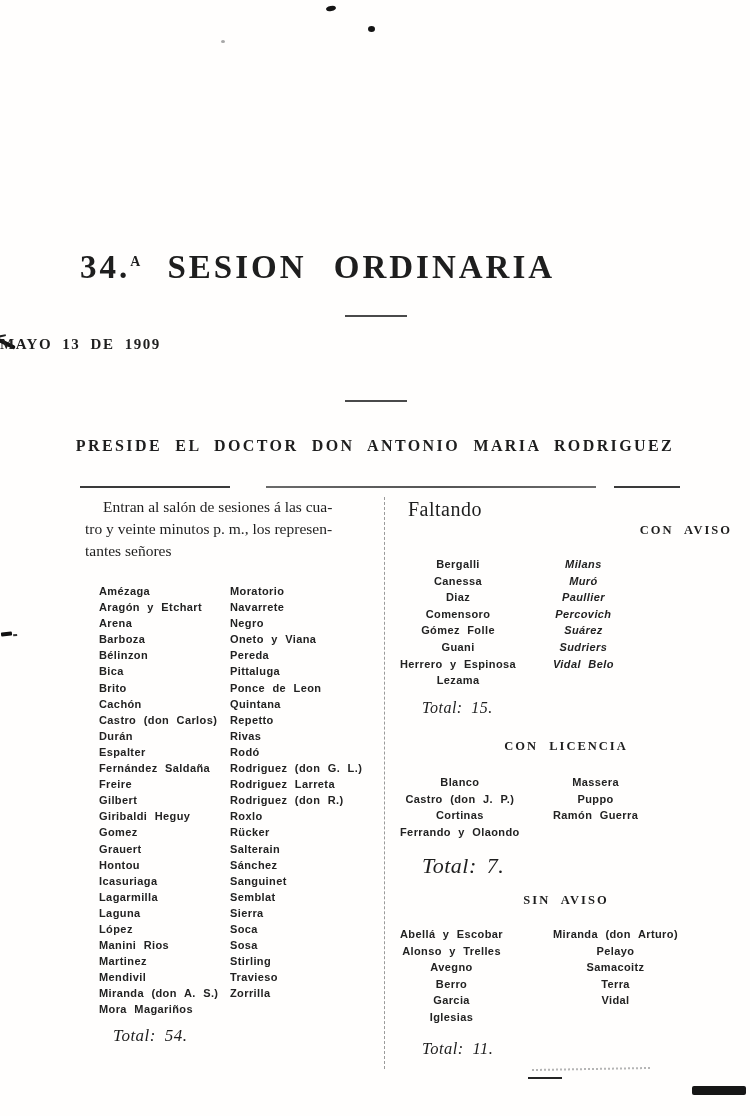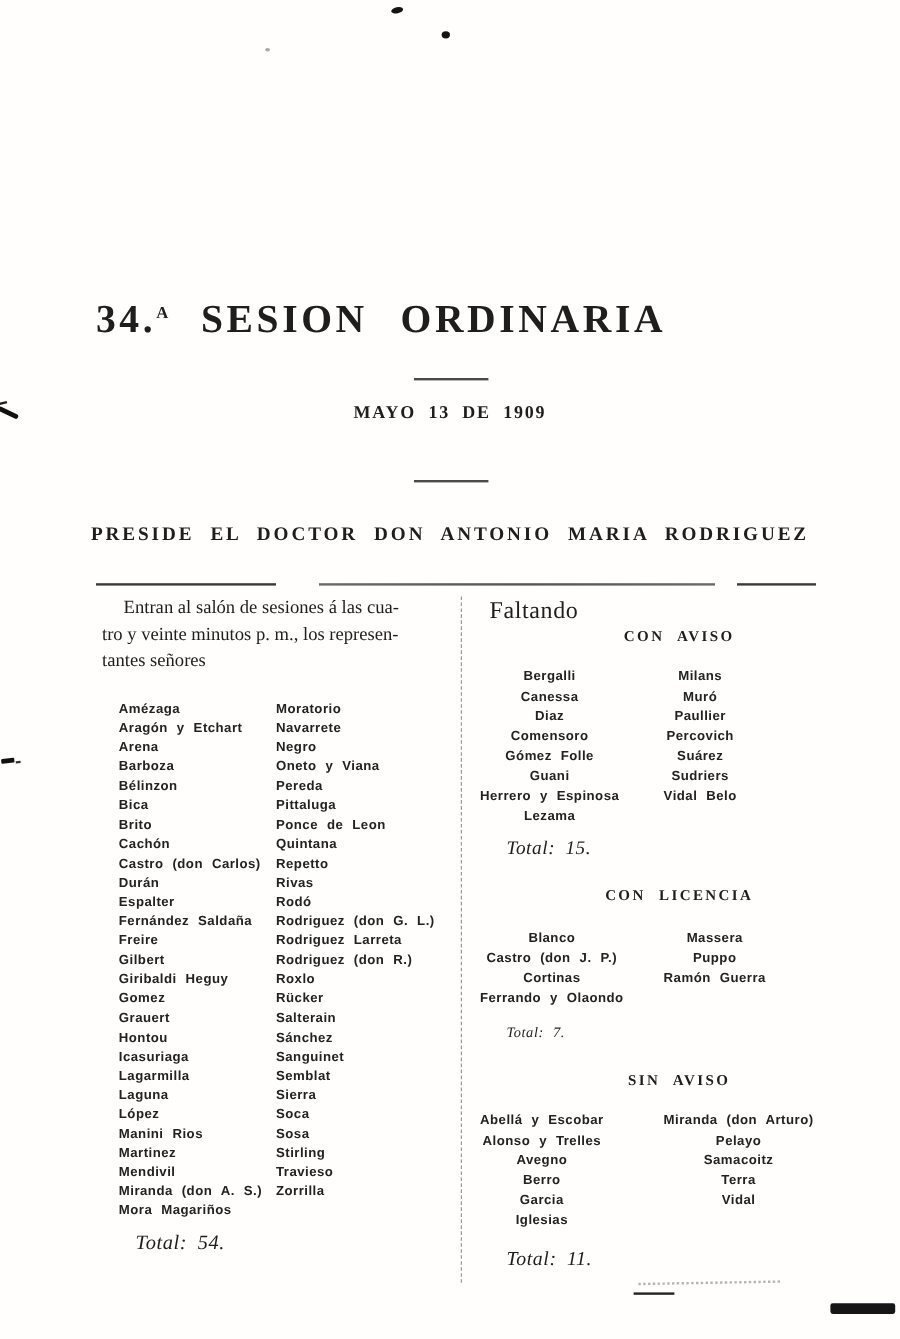--- a/index.html
+++ b/index.html
@@ -12,21 +12,21 @@
   .title{
     position:absolute;top:249px;left:0;width:635px;text-align:center;
     font-size:33px;font-weight:bold;letter-spacing:3px;word-spacing:16px;
     white-space:nowrap;
   }
   .title sup{font-size:0.42em;vertical-align:super;letter-spacing:0;}
   .rule-small{position:absolute;left:345px;width:62px;height:0;border-top:2px solid #4a4a4a;}
   .rule-1{top:315px;}
   .rule-2{top:400px;}
   .date-line{
-    position:absolute;top:336px;left:0;width:750px;text-align:center;
+    position:absolute;top:336px;left:0;width:750px;
     font-size:15px;font-weight:bold;letter-spacing:1.5px;word-spacing:5px;
   }
   .presides{
     position:absolute;top:437px;left:0;width:750px;text-align:center;
     font-size:16px;font-weight:bold;letter-spacing:2.4px;word-spacing:7px;
     white-space:nowrap;
   }
   .rule-full{
     position:absolute;top:486px;left:80px;width:600px;height:2px;
     background:linear-gradient(90deg,#3a3a3a 0%,#3a3a3a 25%,rgba(0,0,0,0) 25%,rgba(0,0,0,0) 31%,
@@ -44,29 +44,29 @@
   .sec .name{height:16.6px;text-align:center;}
   .names-a{position:absolute;left:99px;top:585px;}
   .names-b{position:absolute;left:230px;top:585px;}
   .total{position:absolute;font-size:17px;letter-spacing:0.5px;word-spacing:4px;font-style:italic;}
   .total-att{left:113px;top:1026px;}
   .faltando{position:absolute;left:408px;top:498px;font-size:20px;letter-spacing:0.5px;}
   .sec-title{
     position:absolute;left:400px;width:332px;text-align:center;
     font-size:12.5px;font-weight:bold;letter-spacing:2px;word-spacing:6px;
   }
-  .sec1-title{top:523px;}  .sec2-title{top:739px;}  .sec3-title{top:893px;}
+  .sec1-title{top:523px;text-align:right;}  .sec2-title{top:739px;}  .sec3-title{top:893px;}
   .sec1-a{position:absolute;left:400px;top:558px;}
-  .sec1-b{position:absolute;left:553px;top:558px;}
+  .sec1-b{position:absolute;left:553px;top:558px;font-style:italic;}
   .sec2-a{position:absolute;left:400px;top:776px;}
   .sec2-b{position:absolute;left:553px;top:776px;}
   .sec3-a{position:absolute;left:400px;top:928px;}
   .sec3-b{position:absolute;left:553px;top:928px;}
   .total-s1{left:422px;top:699px;font-size:16px;}
-  .total-s2{left:422px;top:853px;font-size:12px;}
+  .total-s2{left:422px;top:853px;font-size:22px;}
   .total-s3{left:422px;top:1039px;font-size:16.5px;}
   .bottom-rule{position:absolute;left:528px;top:1077px;width:34px;height:0;border-top:2.5px solid #242424;}
   
   .speck{position:absolute;background:#141414;border-radius:50%;}
   .speck1{left:326px;top:6px;width:10px;height:5px;transform:rotate(-12deg);}
   .speck2{left:368px;top:26px;width:7px;height:6px;}
   .speck3{left:221px;top:40px;width:4px;height:3px;background:#a7a7a7;}
   .margin-tick{position:absolute;left:-2px;top:342px;width:18px;height:3.5px;background:#111;
     transform:rotate(26deg);border-radius:2px;}
   .margin-tick:after{content:"";position:absolute;left:-3px;top:-4px;width:8px;height:2px;

